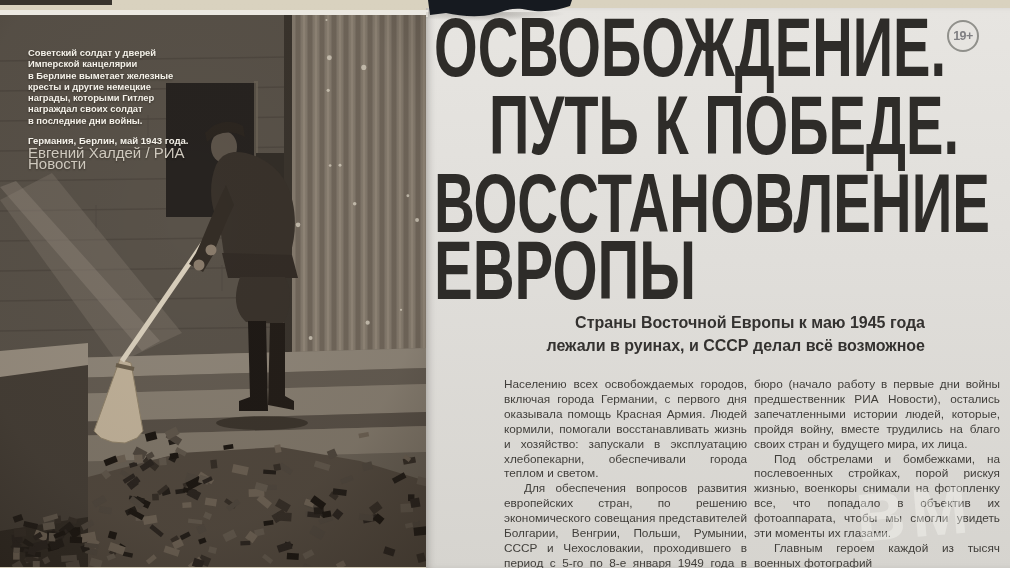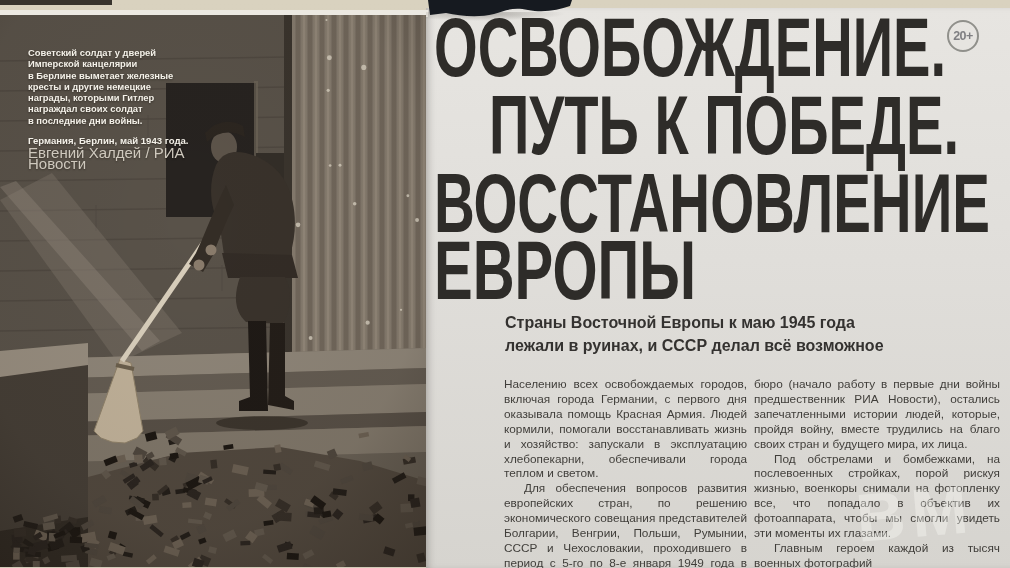--- a/index.html
+++ b/index.html
@@ -44,21 +44,21 @@
   }
   
   .badge{
     position:absolute;left:947px;top:20px;width:32px;height:32px;border-radius:50%;
     border:2.5px solid #90908b;color:#7f7f82;
     display:flex;align-items:center;justify-content:center;
     font-size:12.5px;font-weight:bold;letter-spacing:-.5px;box-sizing:border-box;
   }
   
   .intro{position:absolute;left:505px;top:311px;width:420px;color:#343230;}
-  .intro p{margin:0;font-size:16px;line-height:23px;font-weight:bold;}
+  .intro p{margin:0;font-size:16px;line-height:23px;font-weight:bold;text-align:right;}
   
   .cols{position:absolute;left:504px;top:377px;width:502px;height:191px;overflow:hidden;
         display:flex;gap:7px;}
   .col{color:#403e3a;font-size:11.8px;line-height:14.9px;text-align:justify;}
   .col-left{width:243px;}
   .col-right{width:246px;}
   .col p{margin:0;}
   .col p + p{text-indent:20px;}
   
   .watermark{
@@ -383,21 +383,21 @@
   </svg>
 
   <svg class="title-svg" width="584" height="306" viewBox="0 0 584 306">
     <text x="8" y="76" font-size="84" textLength="512" lengthAdjust="spacingAndGlyphs">ОСВОБОЖДЕНИЕ.</text>
     <text x="63" y="154" font-size="84" textLength="470" lengthAdjust="spacingAndGlyphs">ПУТЬ К ПОБЕДЕ.</text>
     <text x="8" y="232" font-size="84" textLength="556" lengthAdjust="spacingAndGlyphs">ВОССТАНОВЛЕНИЕ</text>
     <text x="8" y="299" font-size="84" textLength="262" lengthAdjust="spacingAndGlyphs">ЕВРОПЫ</text>
   </svg>
 
   <div class="badge">
-    <span>20+</span>
+    <span>19+</span>
   </div>
 
   <div class="intro">
       <p class="intro-line">Страны Восточной Европы к маю 1945 года</p>
       <p class="intro-line">лежали в руинах, и СССР делал всё возможное</p>
     </div>
 
   <div class="cols">
     <div class="col col-left">
         <p class="body-par">Населению всех освобождаемых городов, включая города Германии, с первого дня оказывала помощь Красная Армия. Людей кормили, помогали восстанавливать жизнь и хозяйство: запускали в эксплуатацию хлебопекарни, обеспечивали города теплом и светом.</p>

